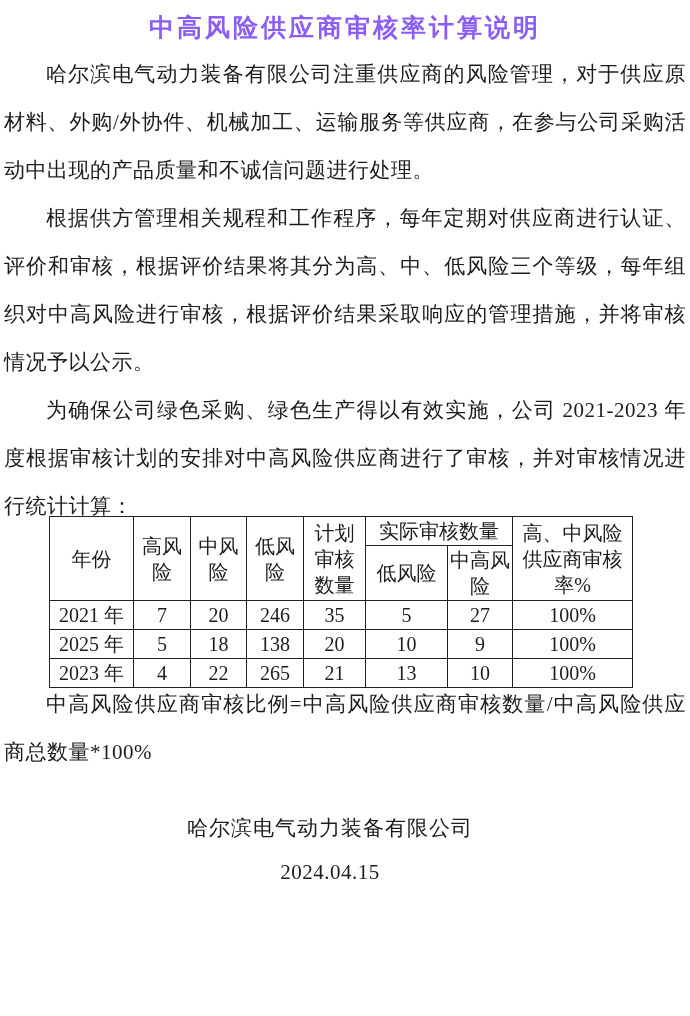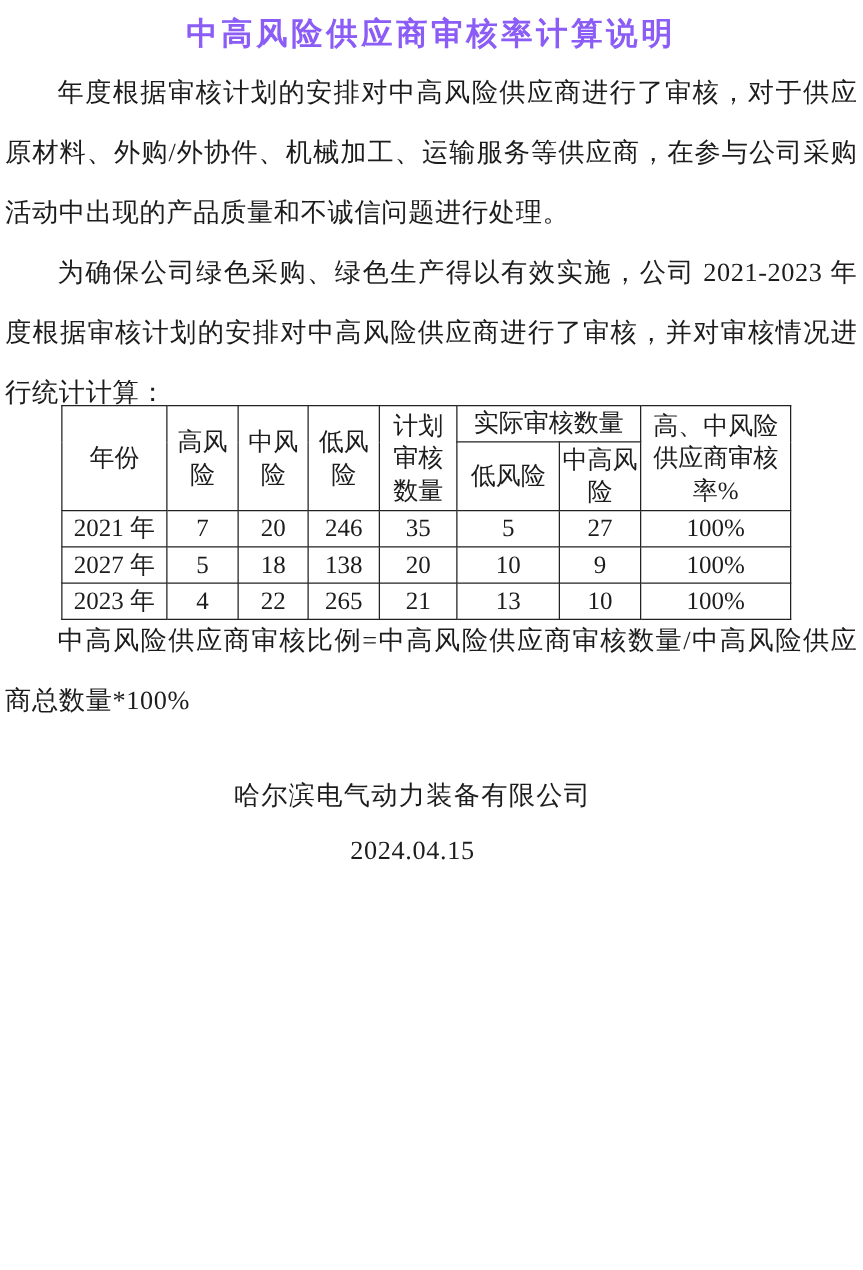--- a/index.html
+++ b/index.html
@@ -77,22 +77,23 @@
   .sig  { margin-top: 30px; line-height: 44px; }
   .date { line-height: 44px; letter-spacing: 0.5px; }
 </style>
 </head>
 <body>
 
 <div class="doc">
 
   <div class="title">中高风险供应商审核率计算说明</div>
 
-  <div class="para">年度根据审核计划的安排对中高风险供应商进行了审核，对于供应原材料、外购/外协件、机械加工、运输服务等供应商，在参与公司采购活动中出现的产品质量和不诚信问题进行处理。</div>
+  <div class="para">哈尔滨电气动力装备有限公司注重供应商的风险管理，对于供应原材料、外购/外协件、机械加工、运输服务等供应商，在参与公司采购活动中出现的产品质量和不诚信问题进行处理。</div>
 
+  <div class="para">根据供方管理相关规程和工作程序，每年定期对供应商进行认证、评价和审核，根据评价结果将其分为高、中、低风险三个等级，每年组织对中高风险进行审核，根据评价结果采取响应的管理措施，并将审核情况予以公示。</div>
 
   <div class="para">为确保公司绿色采购、绿色生产得以有效实施，公司 2021-2023 年度根据审核计划的安排对中高风险供应商进行了审核，并对审核情况进行统计计算：</div>
 
   <div class="tbl-wrap">
     <table class="audit">
       <colgroup>
         <col class="c-year">
           <col class="c-high">
           <col class="c-mid">
           <col class="c-low">
@@ -119,21 +120,21 @@
           <td>2021 年</td>
           <td>7</td>
           <td>20</td>
           <td>246</td>
           <td>35</td>
           <td>5</td>
           <td>27</td>
           <td>100%</td>
         </tr>
         <tr class="data-row">
-          <td>2027 年</td>
+          <td>2025 年</td>
           <td>5</td>
           <td>18</td>
           <td>138</td>
           <td>20</td>
           <td>10</td>
           <td>9</td>
           <td>100%</td>
         </tr>
         <tr class="data-row">
           <td>2023 年</td>

